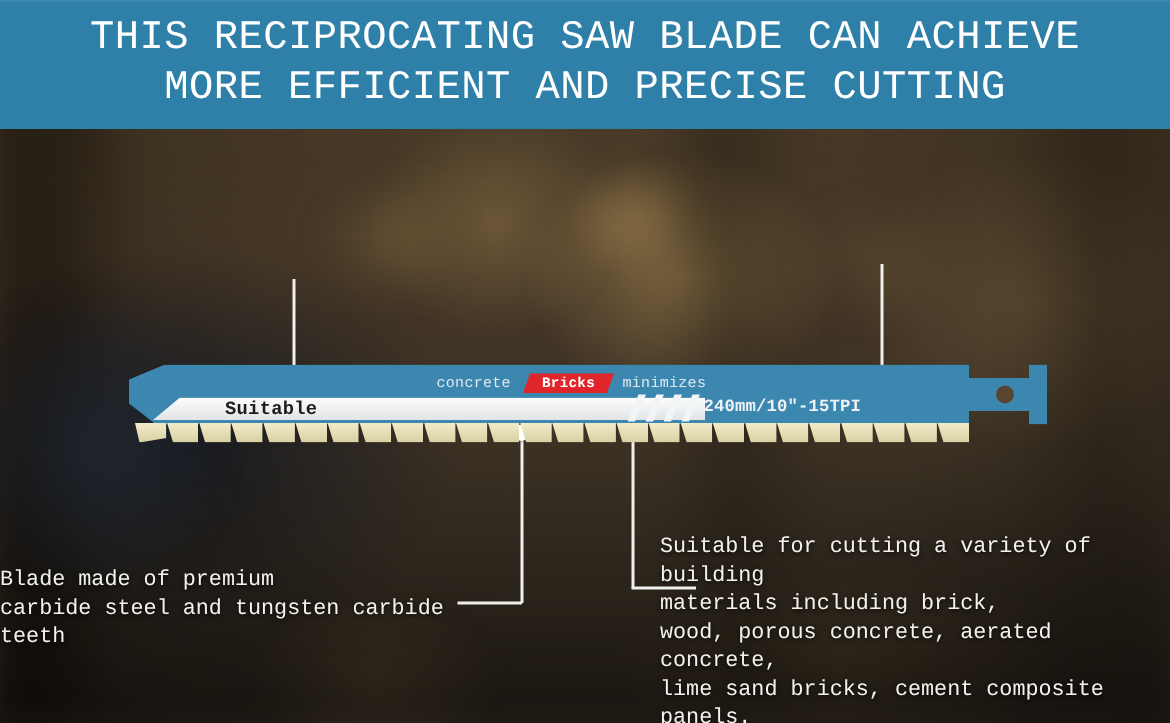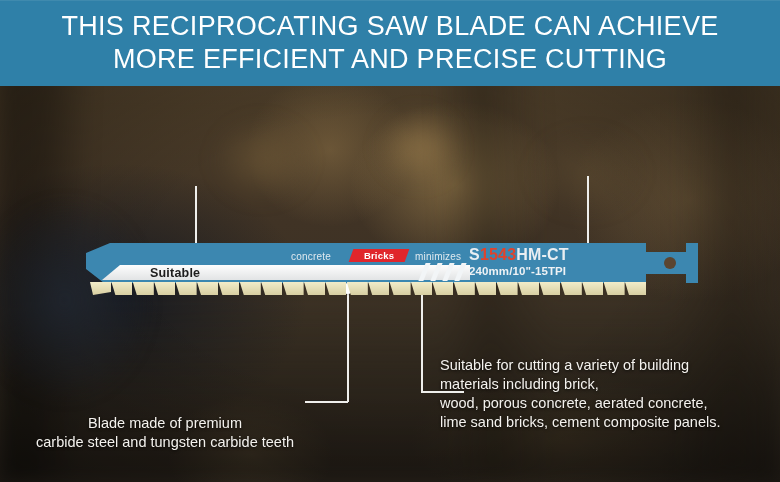--- a/index.html
+++ b/index.html
@@ -1,18 +1,18 @@
 <!DOCTYPE html>
 <html><head>
 <meta charset="utf-8">
 <style>
   html,body{margin:0;padding:0;background:#000;}
   #page{
     position:relative;width:780px;height:482px;overflow:hidden;
-    font-family:Liberation Sans, sans-serif;
+    font-family:Liberation Mono, monospace;
     background:#3a3024;
   }
 
   
   .bg-layer{position:absolute;inset:0;}
   .bg-base{
     background:
       radial-gradient(ellipse 260px 190px at 120px 300px, rgba(20,24,32,.92), rgba(20,24,32,0) 72%),
       radial-gradient(ellipse 150px 120px at 455px 185px, rgba(214,176,104,.38), rgba(214,176,104,0) 70%),
       radial-gradient(ellipse 120px 110px at 330px 150px, rgba(176,142,86,.34), rgba(176,142,86,0) 70%),
@@ -59,21 +59,21 @@
     font-weight:400;letter-spacing:.3px;text-align:center;white-space:pre-line;
   }
 
   
   .callout{
     position:absolute;color:#f4f2ee;font-size:14.5px;line-height:19px;
     white-space:pre-line;text-shadow:0 1px 3px rgba(0,0,0,.75);
   }
   .c-tl{left:10px;top:112px;width:322px;text-align:center;}
   .c-tr{left:440px;top:122px;width:330px;text-align:center;}
-  .c-bl{left:0px;top:378px;width:330px;text-align:center;margin-top:36px;}
+  .c-bl{left:0px;top:378px;width:330px;}
   .c-br{left:440px;top:356px;width:334px;text-align:left;}
 
   
   .lead{position:absolute;background:#efefec;}
   .v-line{width:1.5px;}
   .h-line{height:1.5px;}
   .dot{
     position:absolute;width:11px;height:11px;border-radius:50%;
     background:#ffffff;box-shadow:0 0 2px rgba(0,0,0,.5);
   }
@@ -188,21 +188,20 @@
       <span class="tag tag-concrete">minimizes</span>
     </div>
 
     <div class="slashes">
       <i style="left:0px;"></i>
         <i style="left:12px;"></i>
         <i style="left:24px;"></i>
         <i style="left:36px;"></i>
     </div>
 
-    <div class="model"><span>S</span><span class="num">1543</span><span>HM-CT</span></div>
     <div class="spec">240mm/10"-15TPI</div>
 
     <div class="teeth" id="teeth">
         <span class="tooth tip" style="left: 0px;"></span>
         <span class="tooth" style="left: 21.4px;"></span>
         <span class="tooth" style="left: 42.8px;"></span>
         <span class="tooth" style="left: 64.2px;"></span>
         <span class="tooth" style="left: 85.6px;"></span>
         <span class="tooth" style="left: 107px;"></span>
         <span class="tooth" style="left: 128.4px;"></span>

